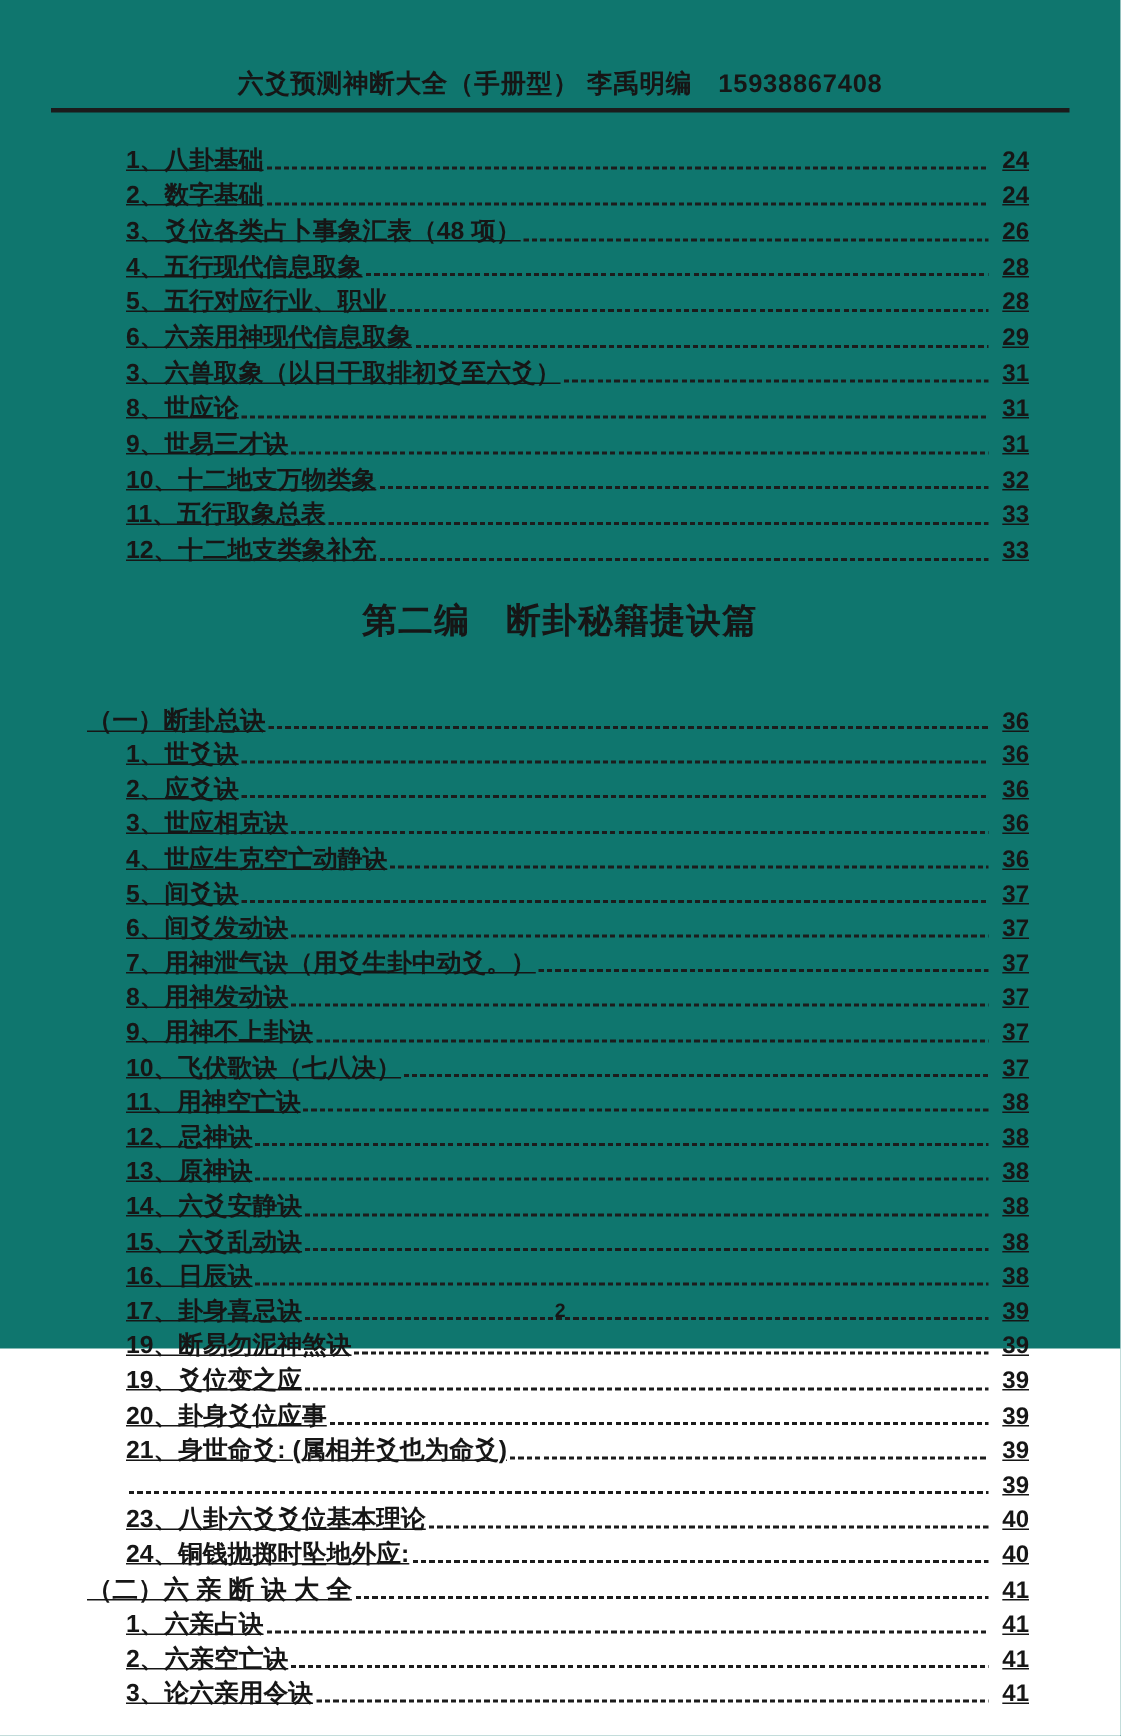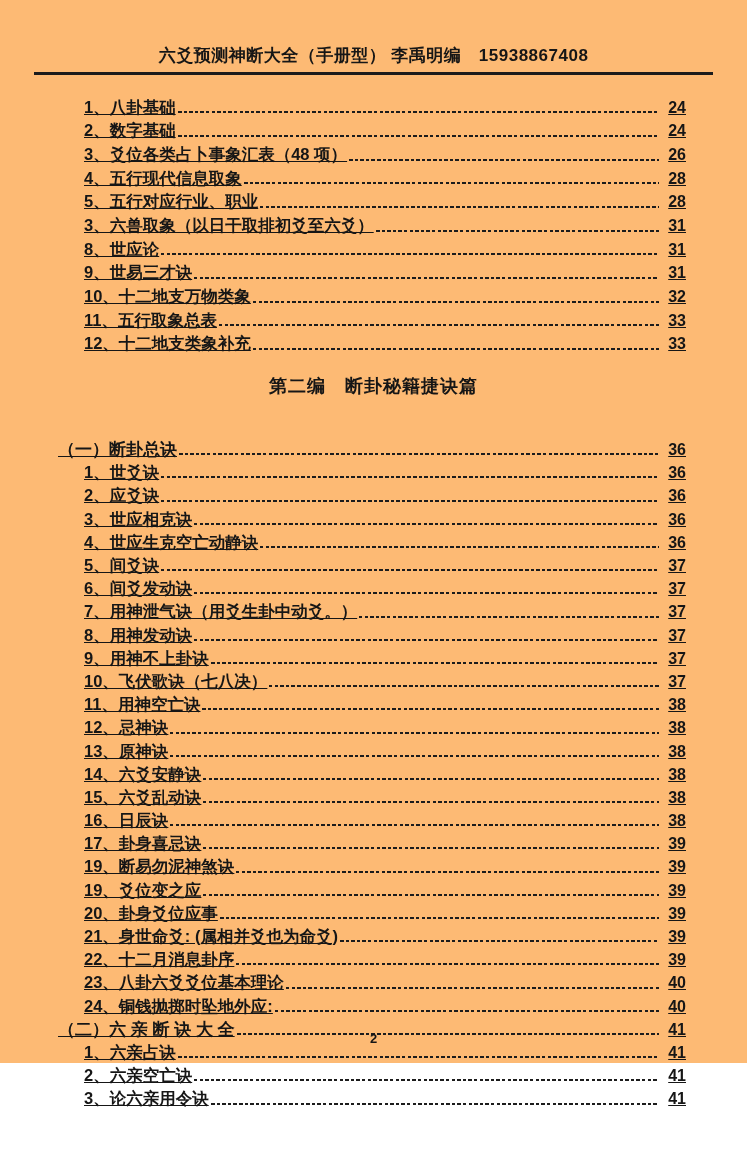--- a/index.html
+++ b/index.html
@@ -8,22 +8,22 @@
     background: #ffffff;
     width: 747px;
     height: 1157px;
     overflow: hidden;
     font-family: "Liberation Sans", sans-serif;
     color: #161616;
   }
   .page {
     position: relative;
     width: 747px;
-    height: 1063px;
-    background: #fdba74;
+    height: 899px;
+    background: #0f766e;
     box-sizing: border-box;
     padding: 0 34px;
   }
   
   .page-header { padding-top: 44px; }
   .header-title {
     text-align: center;
     font-size: 17px;
     font-weight: 700;
     letter-spacing: 0.5px;
@@ -63,21 +63,21 @@
   .toc-page-num {
     min-width: 24px;
     text-align: right;
     font-weight: 600;
     font-size: 16px;
   }
   
   .section-heading {
     margin: 18px 0 0 0;
     text-align: center;
-    font-size: 18px;
+    font-size: 23px;
     font-weight: 700;
     letter-spacing: 1px;
     white-space: pre;
   }
   
   .page-footer {
     position: absolute;
     left: 0;
     right: 0;
     bottom: 16px;
@@ -120,20 +120,25 @@
     <span class="toc-label">4、五行现代信息取象</span>
     <span class="toc-leader"></span>
     <span class="toc-page-num">28</span>
   </div>
         <div class="toc-row lvl2">
     <span class="toc-label">5、五行对应行业、职业</span>
     <span class="toc-leader"></span>
     <span class="toc-page-num">28</span>
   </div>
         <div class="toc-row lvl2">
+    <span class="toc-label">6、六亲用神现代信息取象</span>
+    <span class="toc-leader"></span>
+    <span class="toc-page-num">29</span>
+  </div>
+        <div class="toc-row lvl2">
     <span class="toc-label">3、六兽取象（以日干取排初爻至六爻）</span>
     <span class="toc-leader"></span>
     <span class="toc-page-num">31</span>
   </div>
         <div class="toc-row lvl2">
     <span class="toc-label">8、世应论</span>
     <span class="toc-leader"></span>
     <span class="toc-page-num">31</span>
   </div>
         <div class="toc-row lvl2">
@@ -265,21 +270,20 @@
     <span class="toc-label">20、卦身爻位应事</span>
     <span class="toc-leader"></span>
     <span class="toc-page-num">39</span>
   </div>
         <div class="toc-row lvl2">
     <span class="toc-label">21、身世命爻: (属相并爻也为命爻)</span>
     <span class="toc-leader"></span>
     <span class="toc-page-num">39</span>
   </div>
         <div class="toc-row lvl2">
-    <span class="toc-label">22、十二月消息卦序</span>
     <span class="toc-leader"></span>
     <span class="toc-page-num">39</span>
   </div>
         <div class="toc-row lvl2">
     <span class="toc-label">23、八卦六爻爻位基本理论</span>
     <span class="toc-leader"></span>
     <span class="toc-page-num">40</span>
   </div>
         <div class="toc-row lvl2">
     <span class="toc-label">24、铜钱抛掷时坠地外应:</span>

